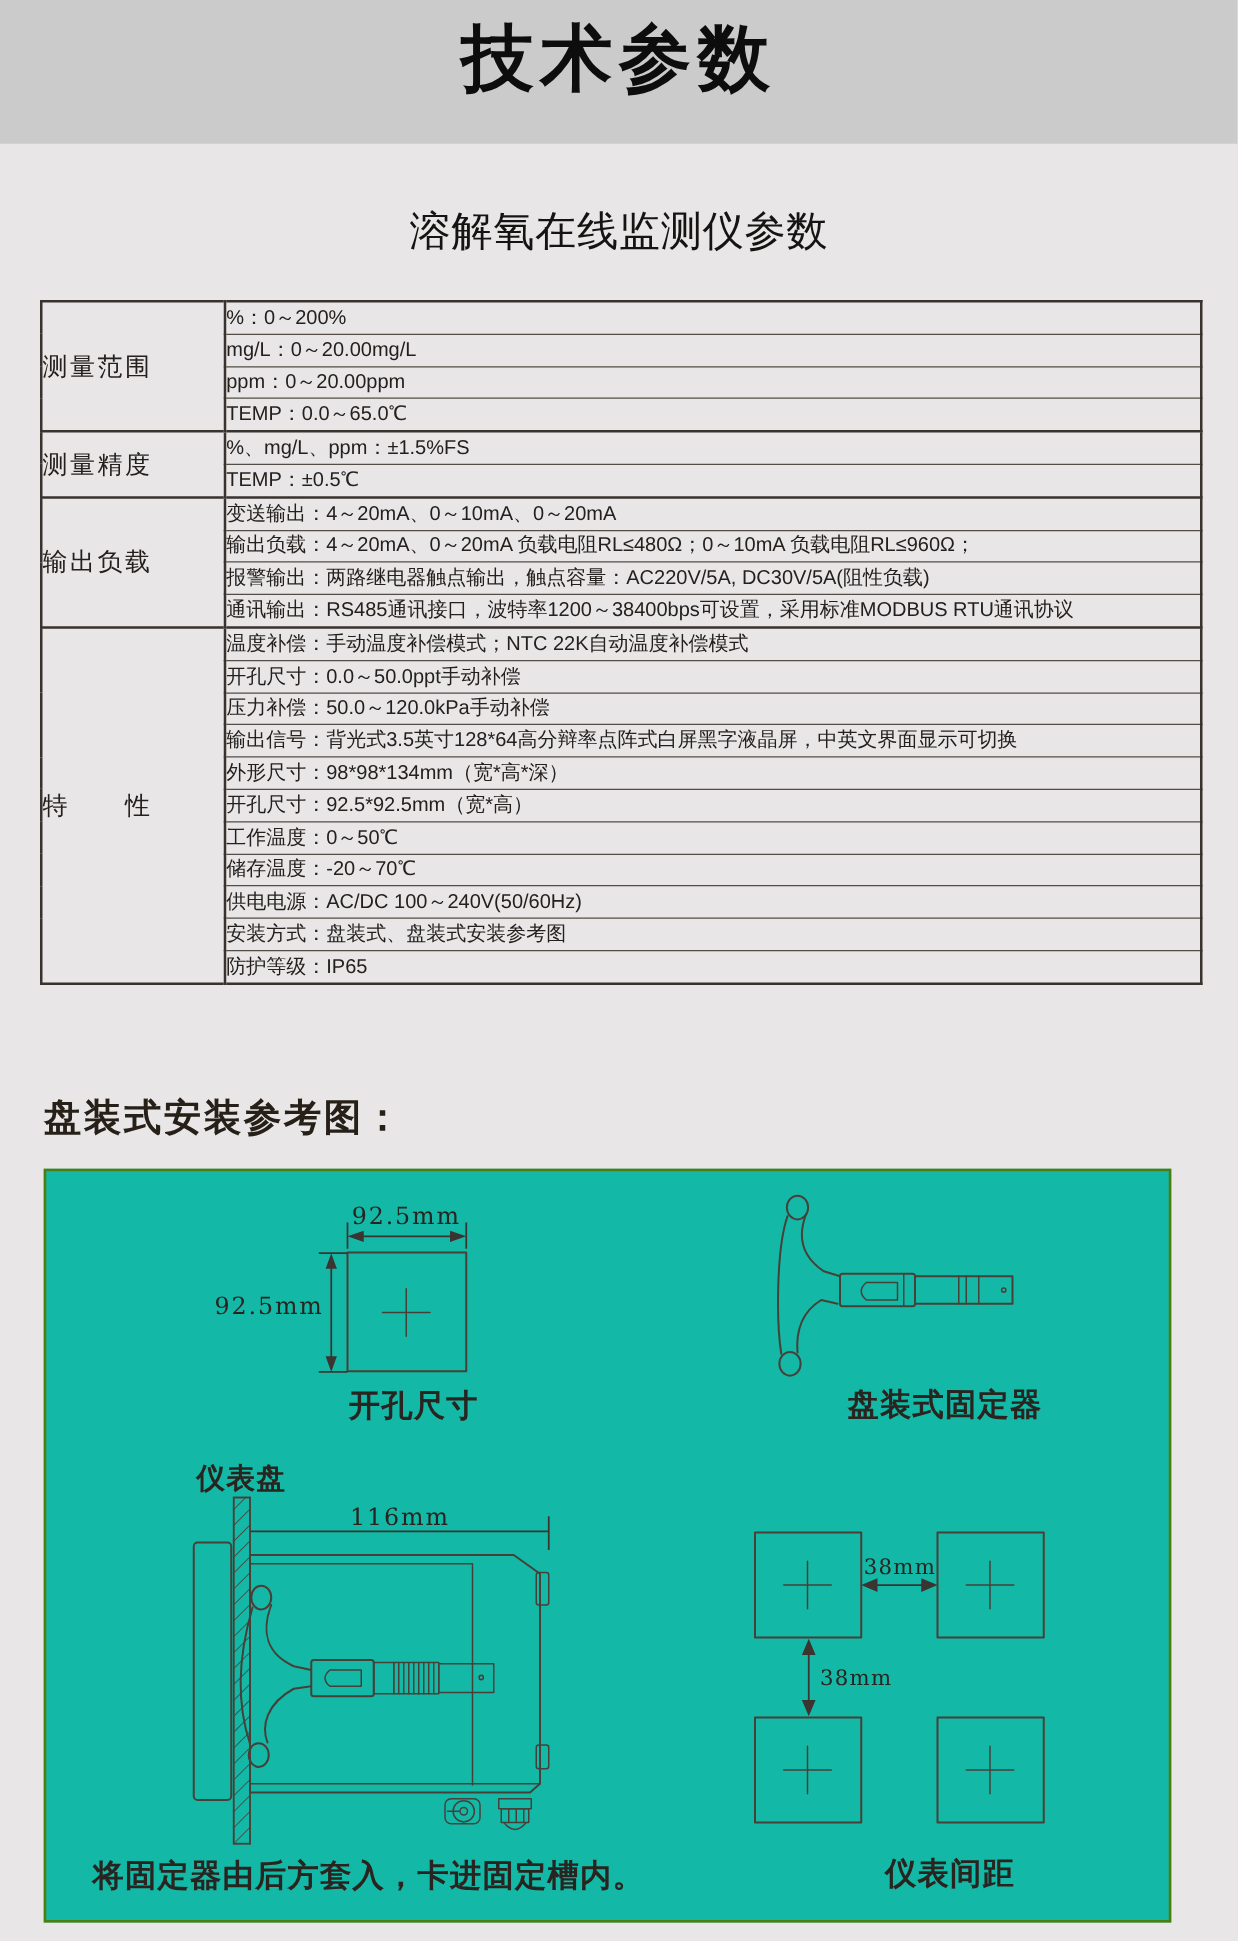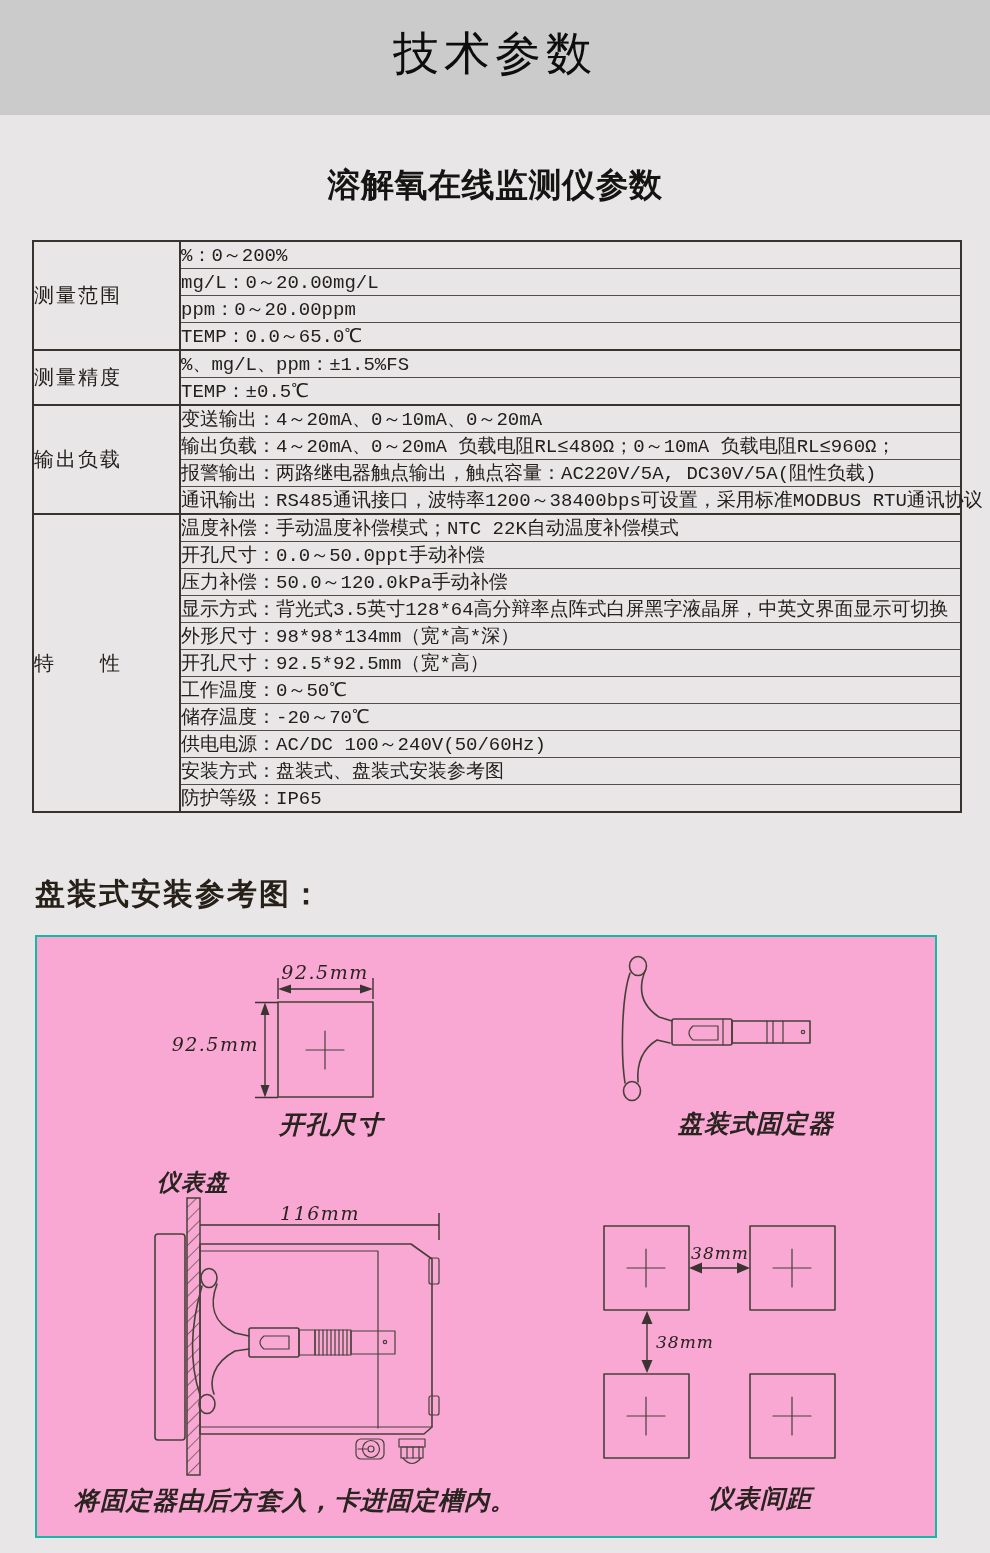--- a/index.html
+++ b/index.html
@@ -3,39 +3,39 @@
 <meta charset="utf-8">
 <style>
   html,body{margin:0;padding:0;}
   body{
     width:990px;height:1553px;position:relative;overflow:hidden;
     background:#e8e6e7;color:#262220;
     font-family:"DejaVu Sans","Liberation Sans",sans-serif;
   }
   
   .banner{position:absolute;top:0;left:0;width:990px;height:115px;background:#cccbcc;text-align:center;}
-  .banner .main-title{margin:0;padding-top:30px;font-size:46px;line-height:1.0;font-weight:normal;letter-spacing:5px;color:#0e0d0d;}
+  .banner .main-title{margin:0;padding-top:17px;font-size:58px;line-height:1.0;font-weight:bold;letter-spacing:5px;color:#0e0d0d;}
   .banner .sub-title{margin:0;font-size:20px;line-height:1.1;color:#3f3c3c;letter-spacing:.5px;}
   
   .section-title{position:absolute;top:163px;left:0;width:990px;text-align:center;
-    font-size:33px;font-weight:bold;letter-spacing:.5px;color:#161412;}
+    font-size:33px;font-weight:normal;letter-spacing:.5px;color:#161412;}
   
   table.spec{position:absolute;top:240px;left:32px;width:930px;border-collapse:collapse;table-layout:fixed;
     border:2px solid #39332f;}
   table.spec tbody{border:2px solid #39332f;}
   table.spec td{padding:0;vertical-align:middle;}
   td.label{width:145px;border-right:2px solid #39332f;text-align:left;vertical-align:top;
     padding-top:2px;font-size:20px;letter-spacing:2px;color:#23201d;}
   td.value{height:24.8px;border-bottom:1.5px solid #544d47;padding-left:27px;white-space:nowrap;
-    font-size:19px;color:#23201d;
-    font-family:Liberation Mono, monospace;}
+    font-size:16px;color:#23201d;
+    font-family:Liberation Sans, sans-serif;}
   
   .diagram-heading{position:absolute;top:874px;left:35px;font-size:30px;font-weight:600;
     letter-spacing:2px;color:#262019;}
-  .diagram-box{position:absolute;top:935px;left:35px;width:898px;height:599px;border:2px solid #14b8a6;background:#f9a8d4;font-style:italic;}
+  .diagram-box{position:absolute;top:935px;left:35px;width:898px;height:599px;border:2px solid #4d7c0f;background:#14b8a6;}
   .diagram-box svg{display:block;width:898px;height:599px;}
   
   .ln{fill:none;stroke:#474039;stroke-width:1.6;stroke-linejoin:round;stroke-linecap:round;}
   .thin{stroke-width:1.2;}
   .dim{fill:none;stroke:#3b3430;stroke-width:1.4;stroke-linecap:butt;}
   .head{fill:#3b3430;stroke:none;}
   text.cap{font-size:25px;font-weight:600;fill:#29241f;text-anchor:middle;
     font-family:"DejaVu Sans","Liberation Sans",sans-serif;letter-spacing:1px;}
   text.dimtxt{font-size:19px;fill:#29241f;font-family:"DejaVu Serif","Liberation Serif",serif;letter-spacing:1.5px;}
   text.dimsm{font-size:17px;fill:#29241f;font-family:"DejaVu Serif","Liberation Serif",serif;letter-spacing:1px;}
@@ -95,21 +95,21 @@
         <td class="label" rowspan="11">特　　性</td>
         <td class="value">温度补偿：手动温度补偿模式；NTC 22K自动温度补偿模式</td>
       </tr>
       <tr>
         <td class="value">开孔尺寸：0.0～50.0ppt手动补偿</td>
       </tr>
       <tr>
         <td class="value">压力补偿：50.0～120.0kPa手动补偿</td>
       </tr>
       <tr>
-        <td class="value">显示方式：背光式3.5英寸128*64高分辩率点阵式白屏黑字液晶屏，中英文界面显示可切换</td>
+        <td class="value">输出信号：背光式3.5英寸128*64高分辩率点阵式白屏黑字液晶屏，中英文界面显示可切换</td>
       </tr>
       <tr>
         <td class="value">外形尺寸：98*98*134mm（宽*高*深）</td>
       </tr>
       <tr>
         <td class="value">开孔尺寸：92.5*92.5mm（宽*高）</td>
       </tr>
       <tr>
         <td class="value">工作温度：0～50℃</td>
       </tr>

